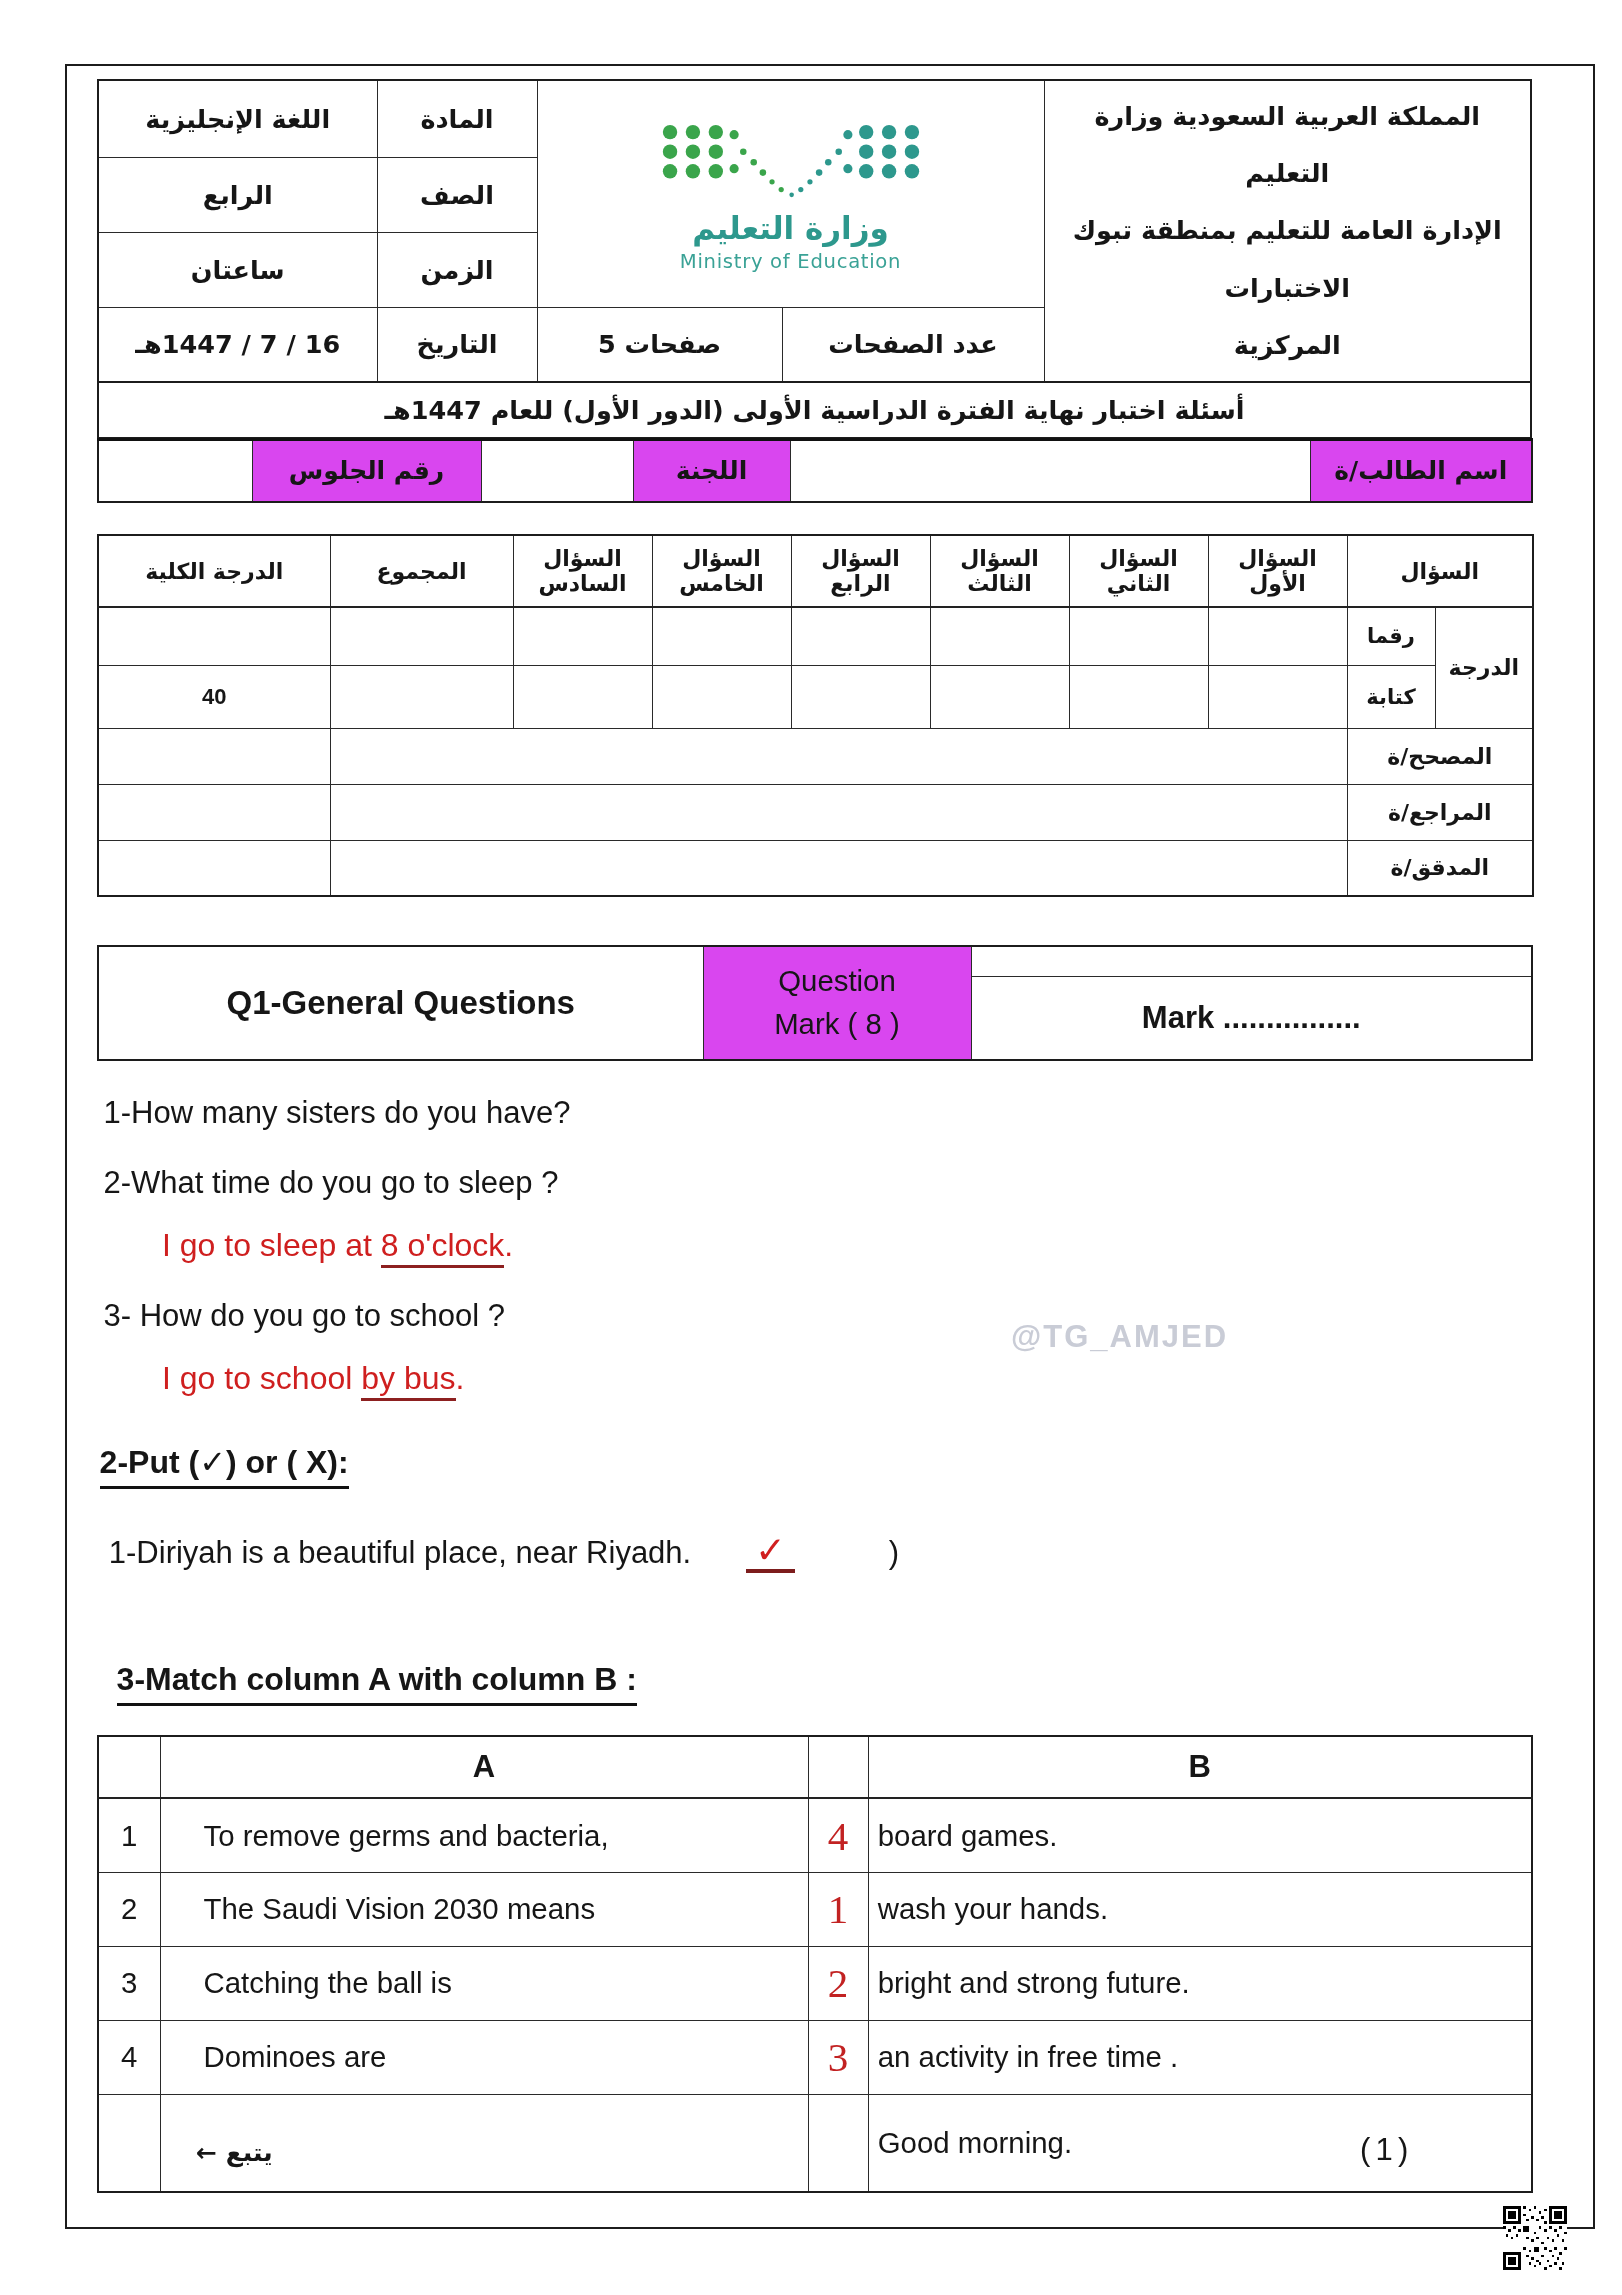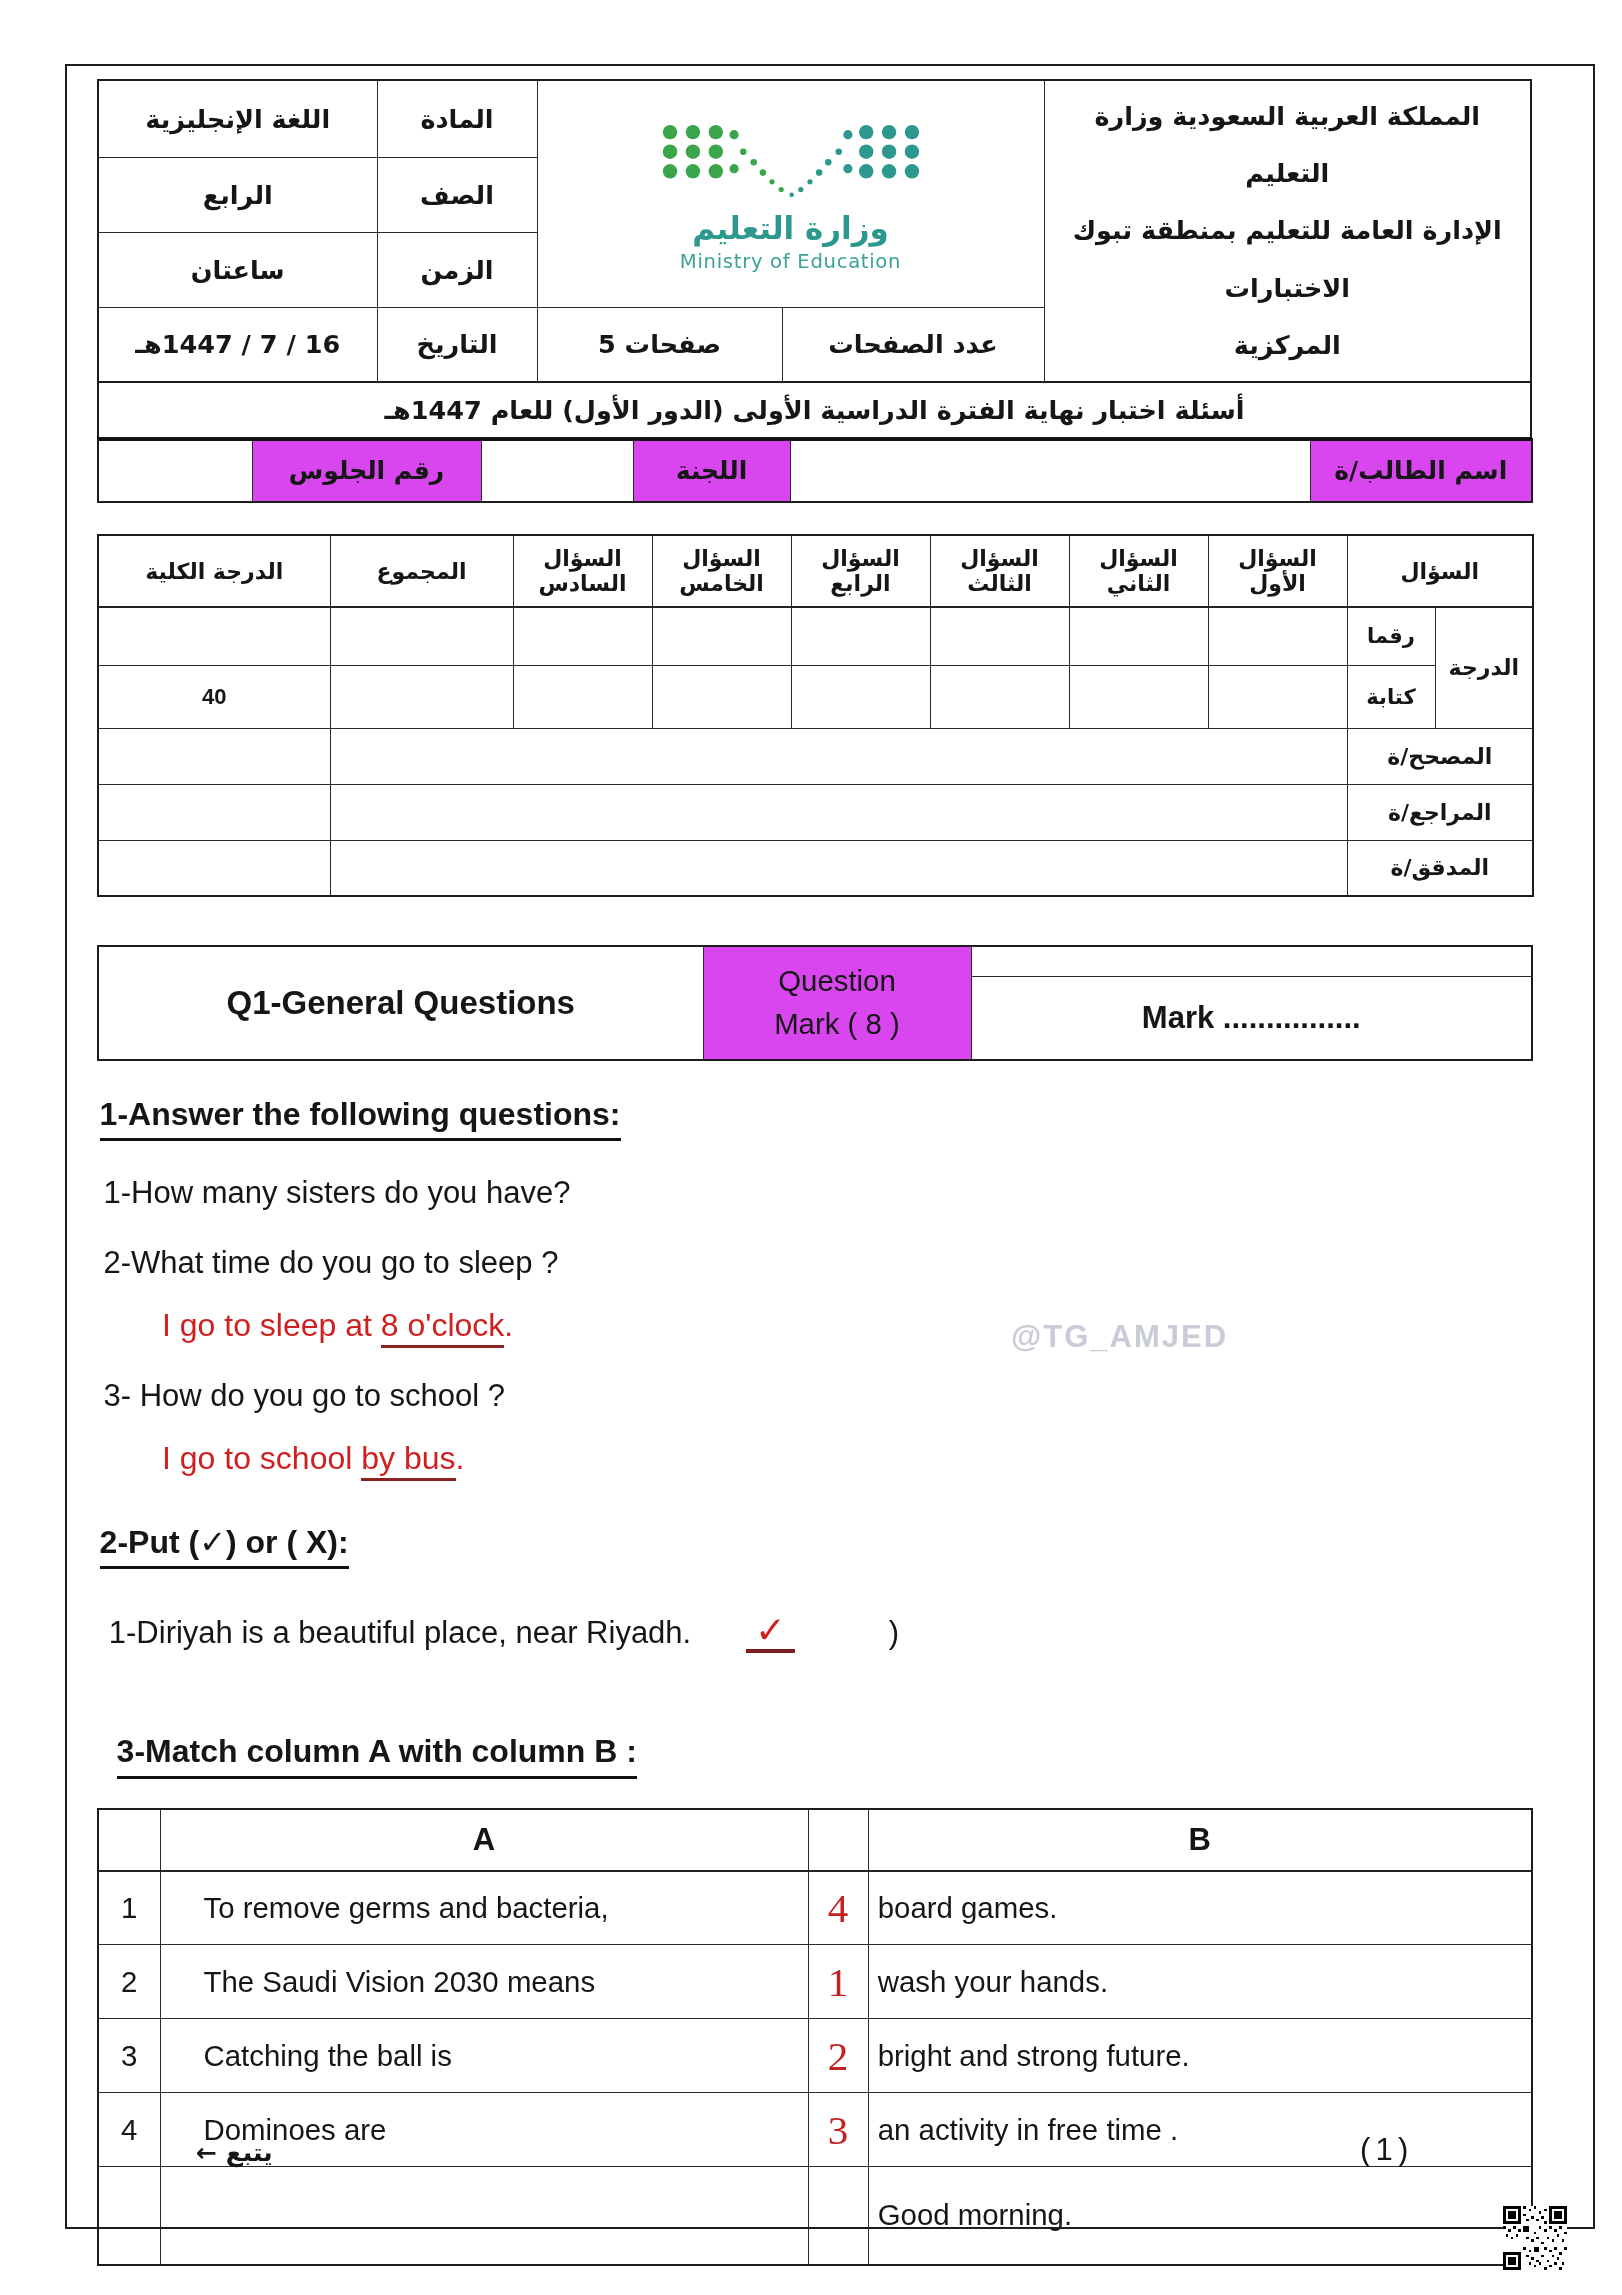--- a/index.html
+++ b/index.html
@@ -263,41 +263,40 @@
         </td>
         <td></td>
       </tr>
       <tr>
         <td class="q1-mark">Mark ................</td>
       </tr>
     </tbody>
       </table>
 
     
-    <span class="s-heading">1-Answer the following questions:</span>
 
     <div class="question">1-How many sisters do you have?</div>
 
     <div class="question">2-What time do you go to sleep ?</div>
     <div class="answer"><span>I go to sleep at </span><span class="ul">8 o'clock</span><span>.</span></div>
 
     <div class="question">3- How do you go to school ?</div>
     <div class="answer"><span>I go to school </span><span class="ul">by bus</span><span>.</span></div>
 
     
     <div style="margin-top:46px"><span class="s-heading" style="margin-top:0">2-Put (✓) or ( X):</span></div>
 
     <div class="tf-line">
       <span>1-Diriyah is a beautiful place, near Riyadh.</span>
       <span class="tf-check">✓</span>
       <span class="tf-paren">)</span>
     </div>
 
     
-    <div style="margin-top:76px; margin-left:17px"><span class="s-heading" style="margin-top:4px">3-Match column A with column B :</span></div>
+    <div style="margin-top:76px; margin-left:17px"><span class="s-heading" style="margin-top:12px">3-Match column A with column B :</span></div>
 
     <table class="match">
       <colgroup>
           <col style="width:62px">
           <col style="width:648px">
           <col style="width:60px">
           <col style="width:664px">
         </colgroup>
       <tbody>
           <tr class="hrow">

